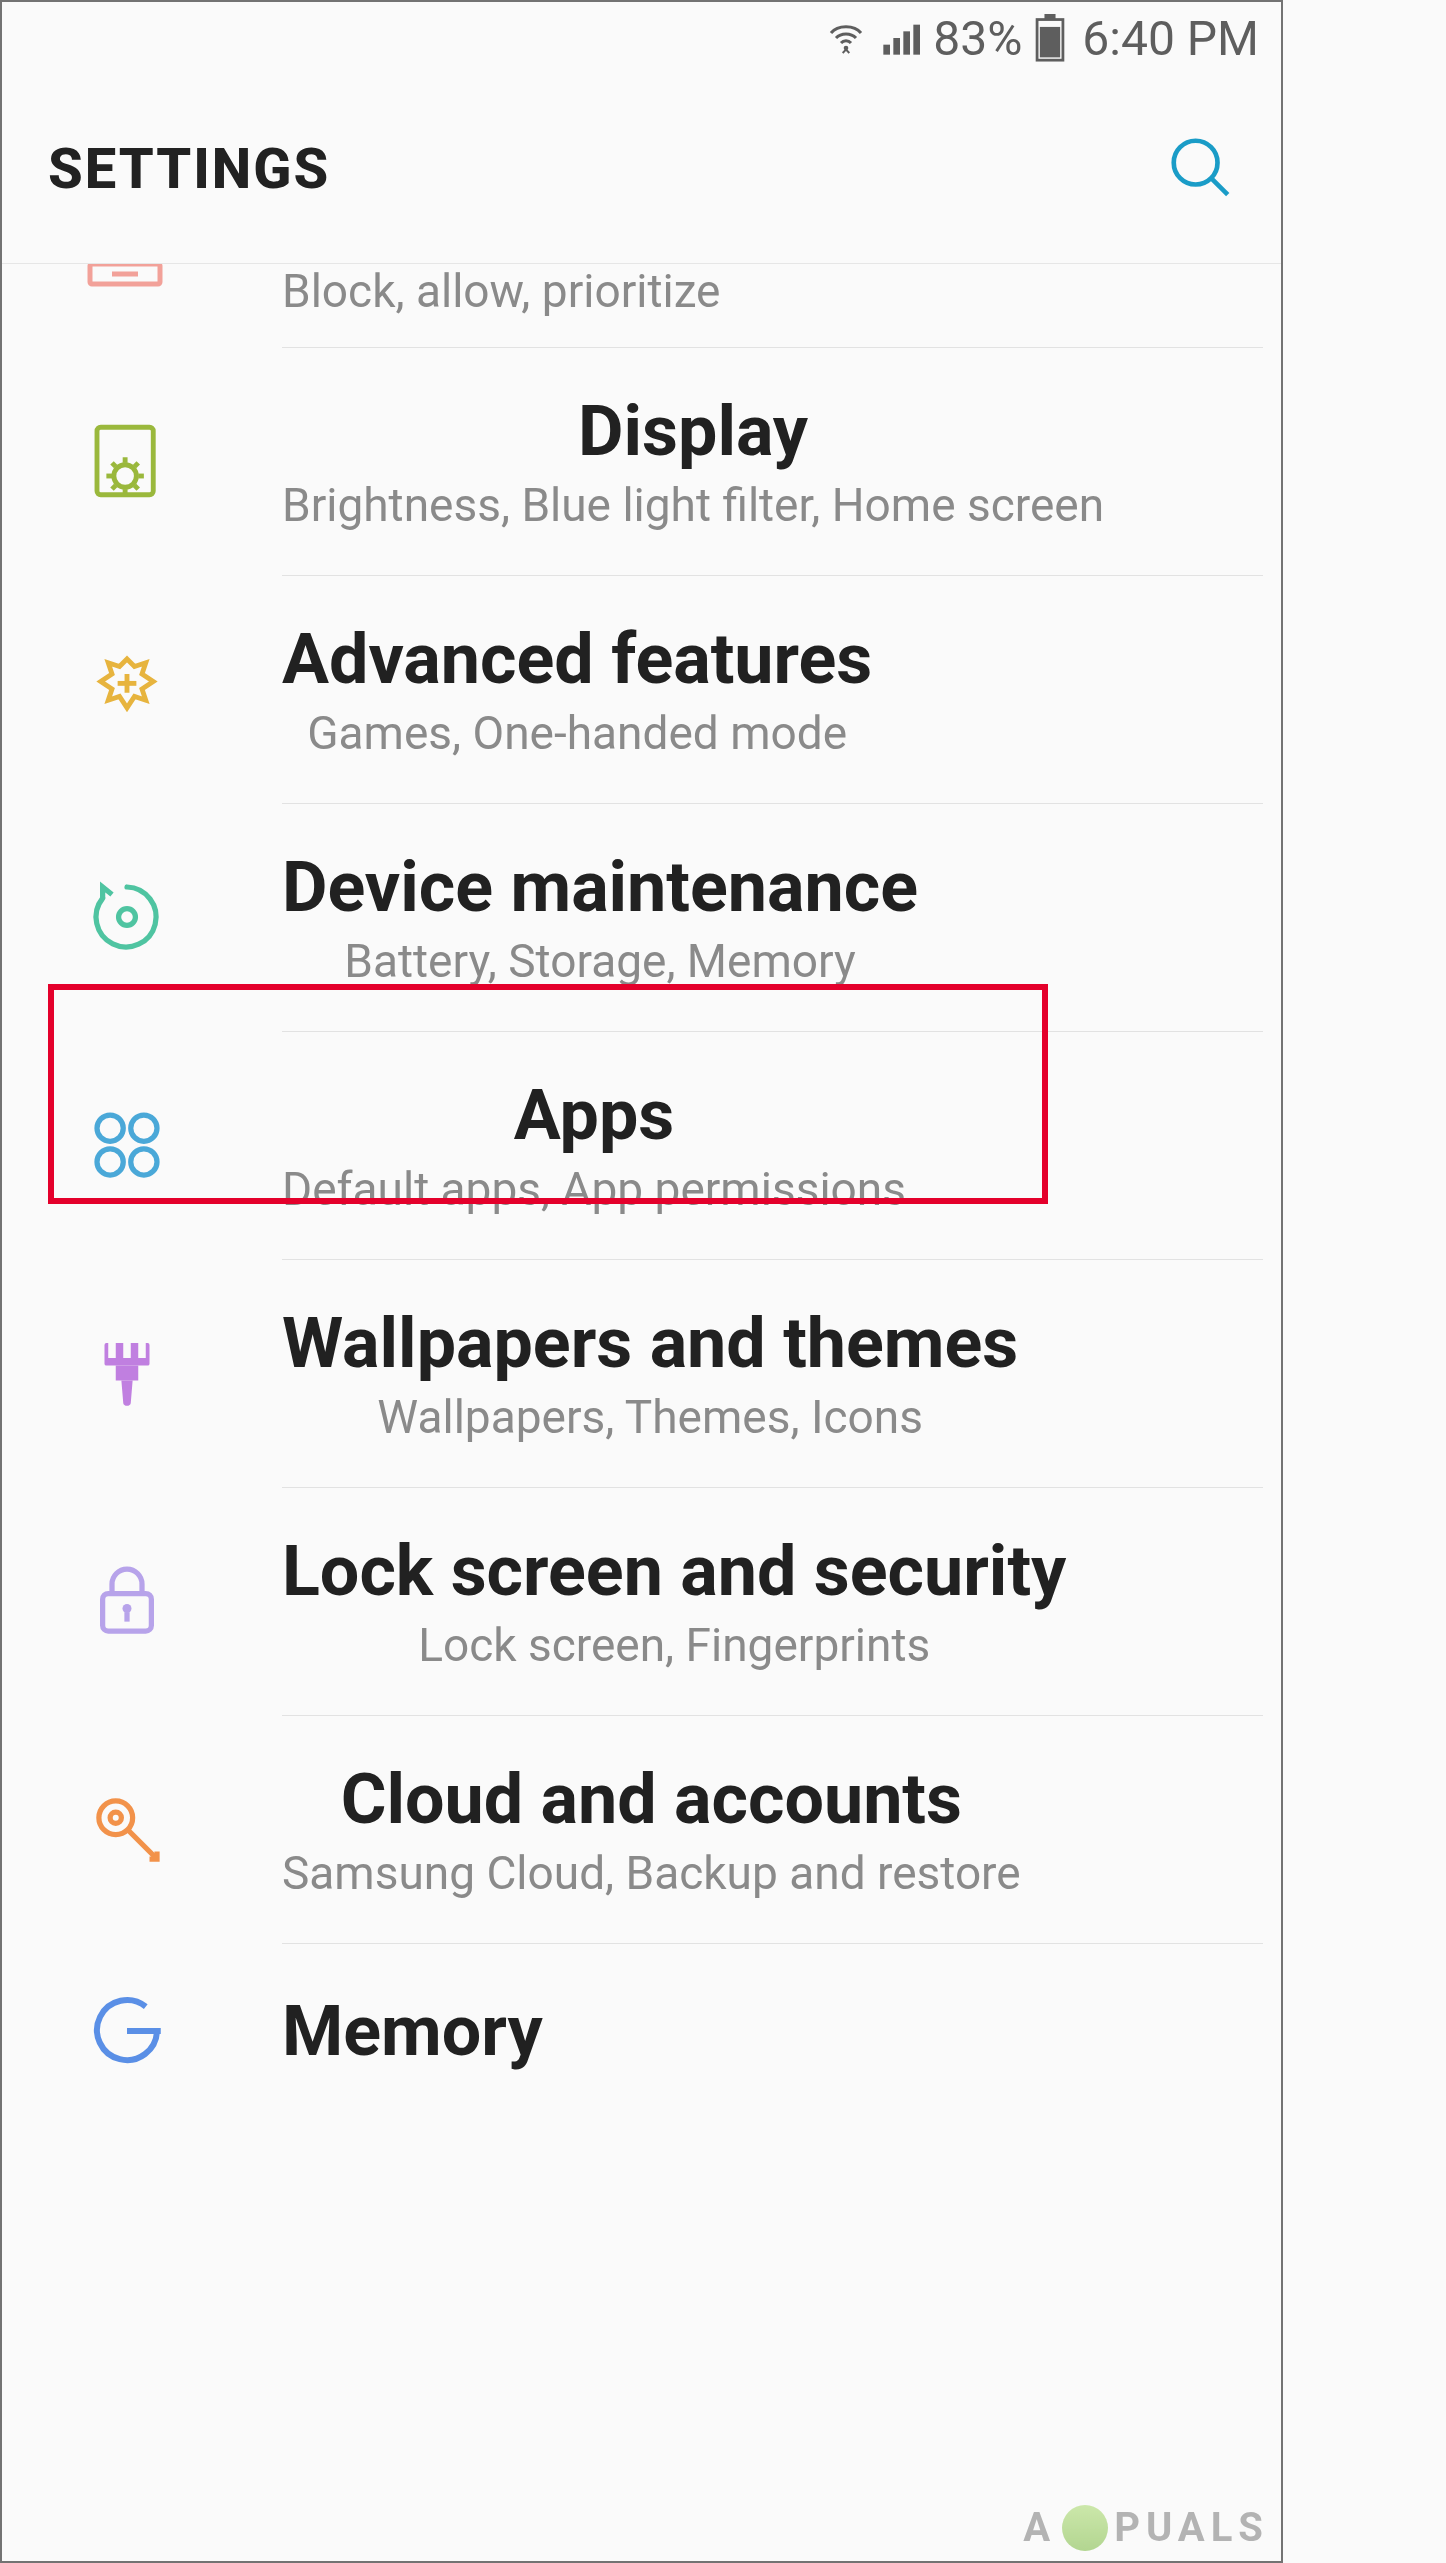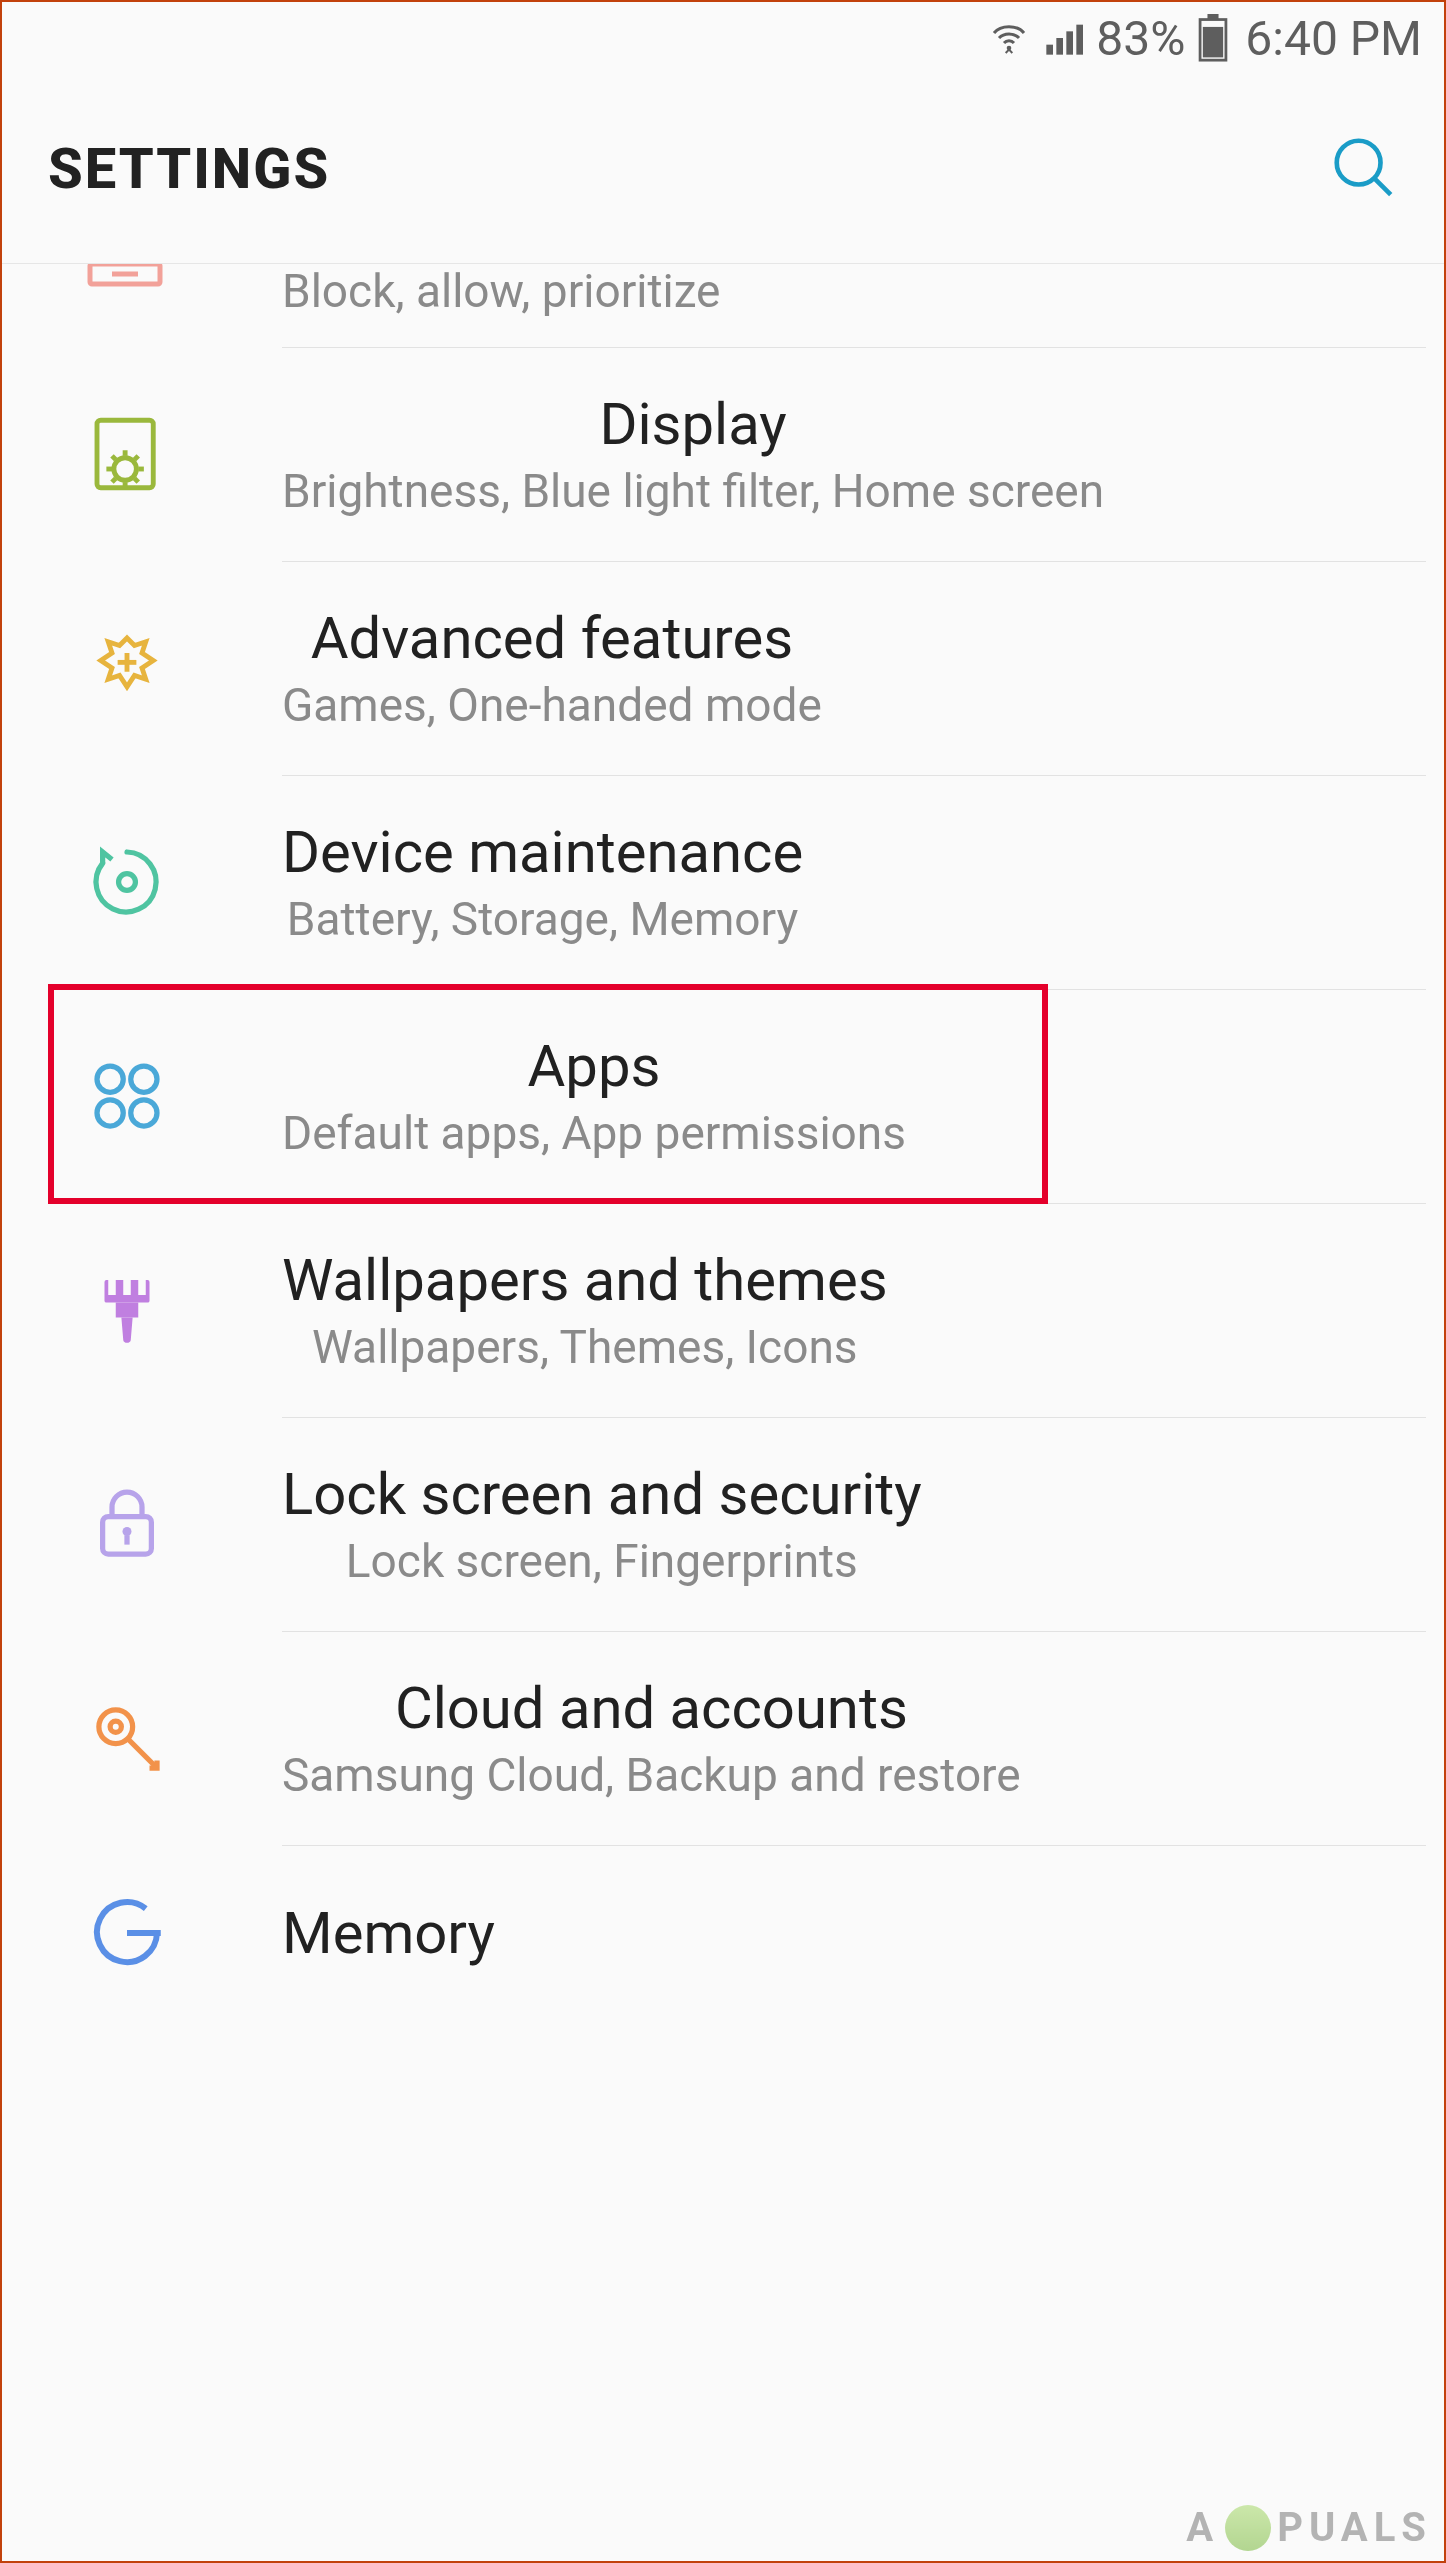--- a/index.html
+++ b/index.html
@@ -4,23 +4,23 @@
 <style>
   * { box-sizing: border-box; margin: 0; padding: 0; }
   html, body { width: 1446px; height: 2563px; }
   body {
     font-family: -apple-system, Roboto, "Helvetica Neue", Arial, sans-serif;
     background: #fafafa;
     color: #212121;
     position: relative;
   }
   .frame {
-    width: 1446px;
+    width: 1283px;
     height: 2563px;
-    border: 2px solid #c2410c;
+    border: 2px solid #737373;
     background: #fafafa;
     position: relative;
     overflow: hidden;
   }
   .statusbar {
     height: 72px;
     width: 100%;
     display: flex;
     justify-content: flex-end;
     align-items: center;
@@ -83,23 +83,23 @@
     padding-left: 30px;
   }
   .icon-box svg { display: block; }
   .txt {
     display: flex;
     flex-direction: column;
     gap: 6px;
     text-align: center;
   }
   .title {
-    font-size: 58px;
+    font-size: 70px;
     color: #212121;
-    font-weight: 400;
+    font-weight: 700;
   }
   .subtitle {
     font-size: 46px;
     color: #8a8a8a;
     font-weight: 400;
   }
   .item.partial .item-inner { padding-top: 0; padding-bottom: 30px; }
   .item.partial .icon-box { align-self: flex-start; }
   .item.partial .txt { align-self: flex-start; }
   .highlight {

